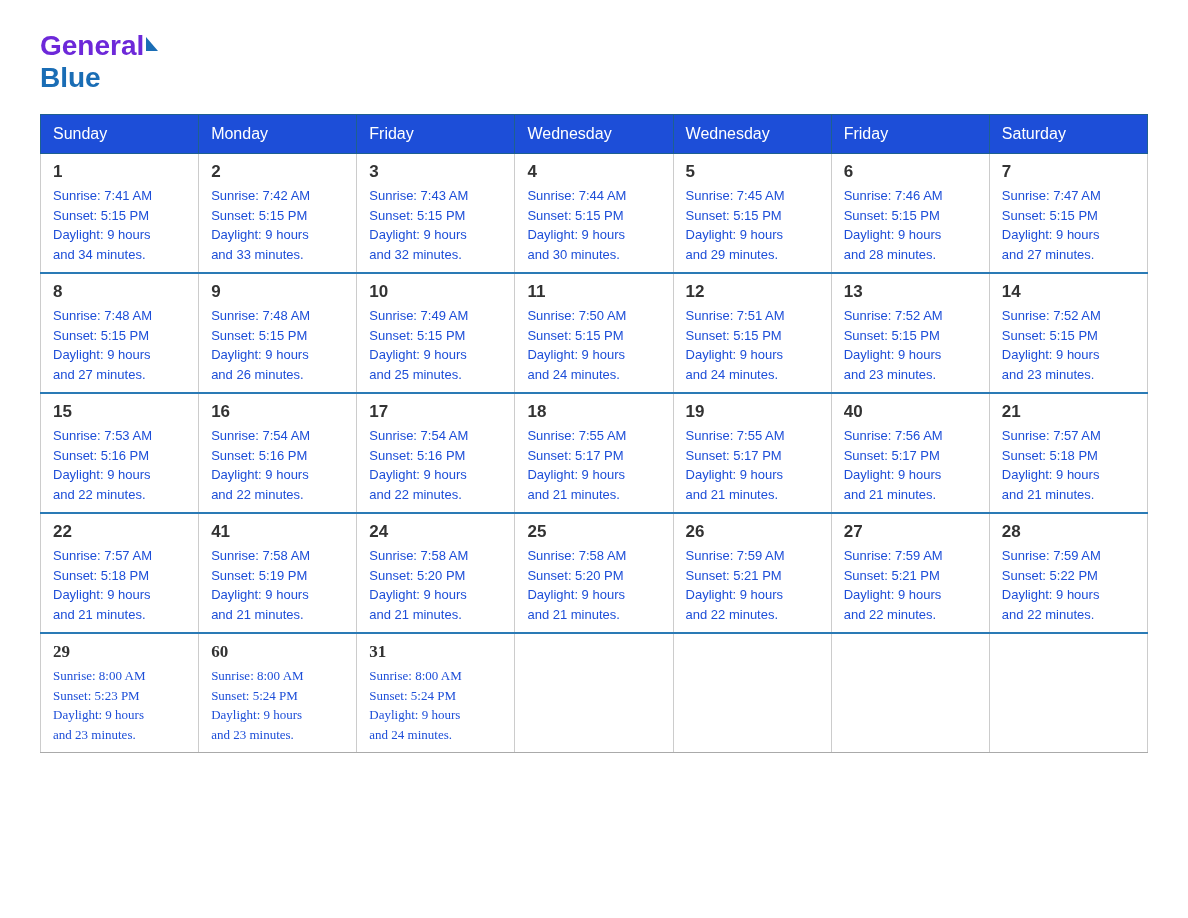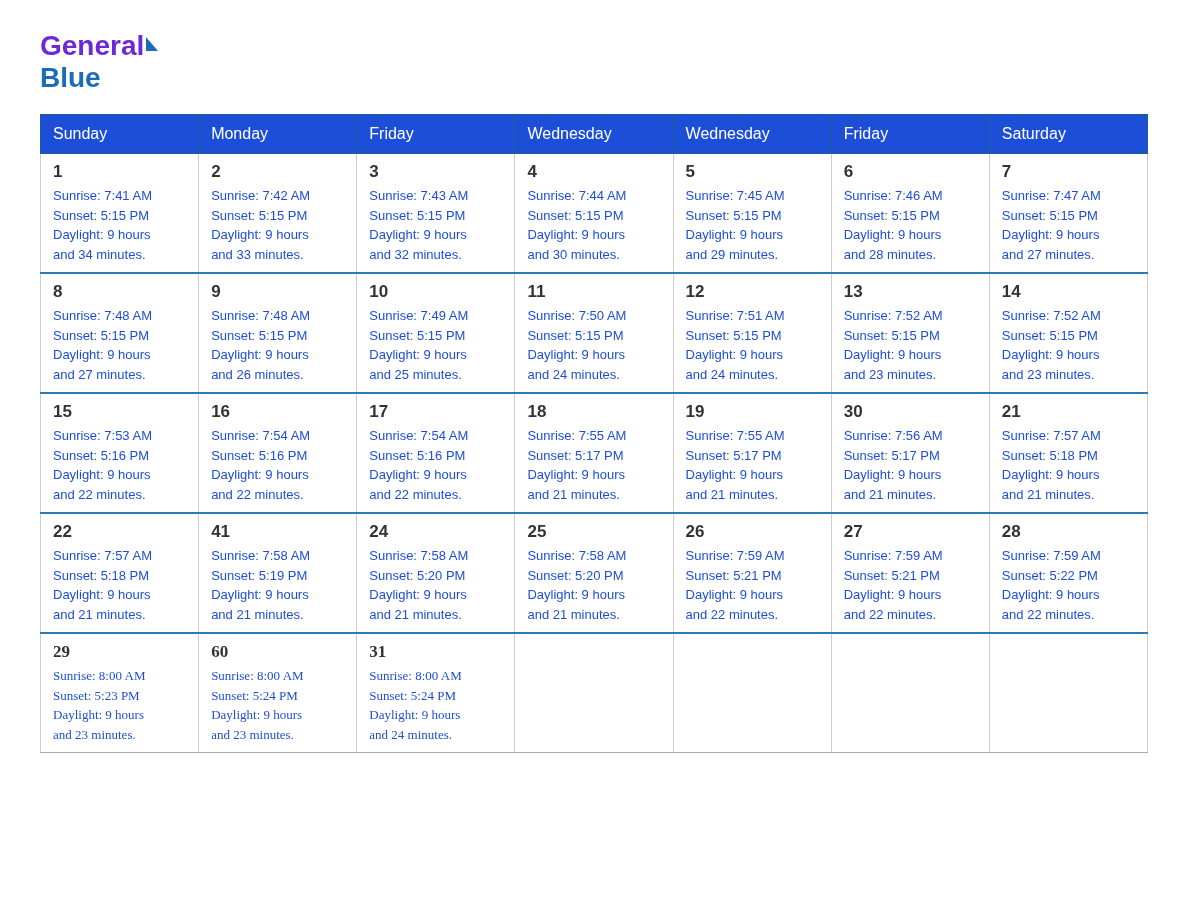--- a/index.html
+++ b/index.html
@@ -304,21 +304,21 @@
         <td>
         <span class="day-number">19</span>
         <div class="day-info">
           Sunrise: 7:55 AM<br>
           Sunset: 5:17 PM<br>
           Daylight: 9 hours<br>
           and 21 minutes.
         </div>
       </td>
         <td>
-        <span class="day-number">30</span>
+        <span class="day-number">40</span>
         <div class="day-info">
           Sunrise: 7:56 AM<br>
           Sunset: 5:17 PM<br>
           Daylight: 9 hours<br>
           and 21 minutes.
         </div>
       </td>
         <td>
         <span class="day-number">21</span>
         <div class="day-info">

